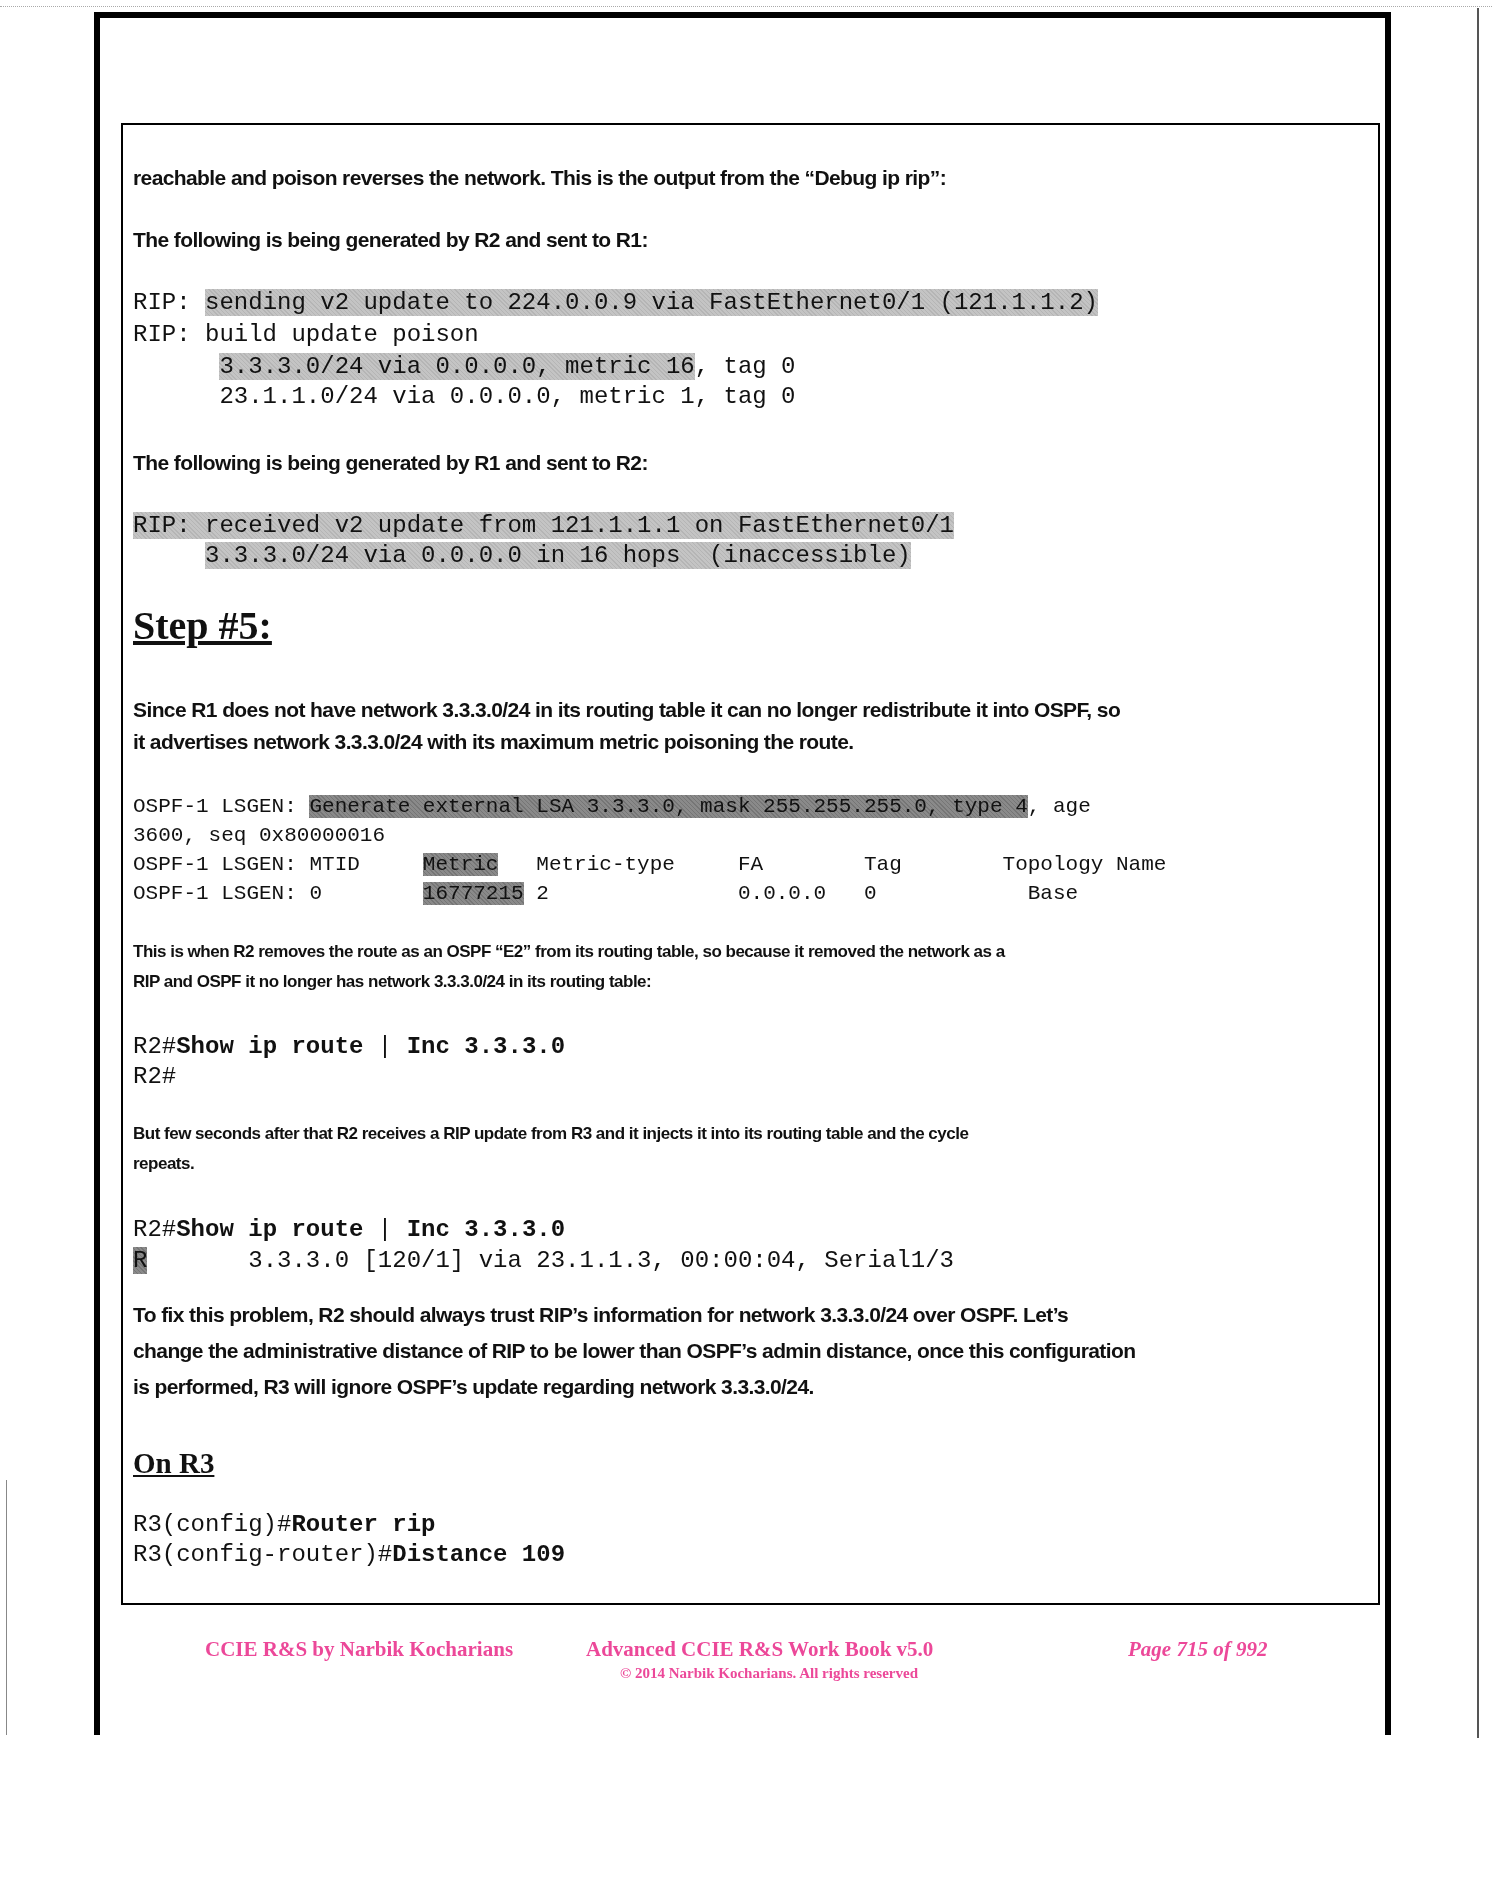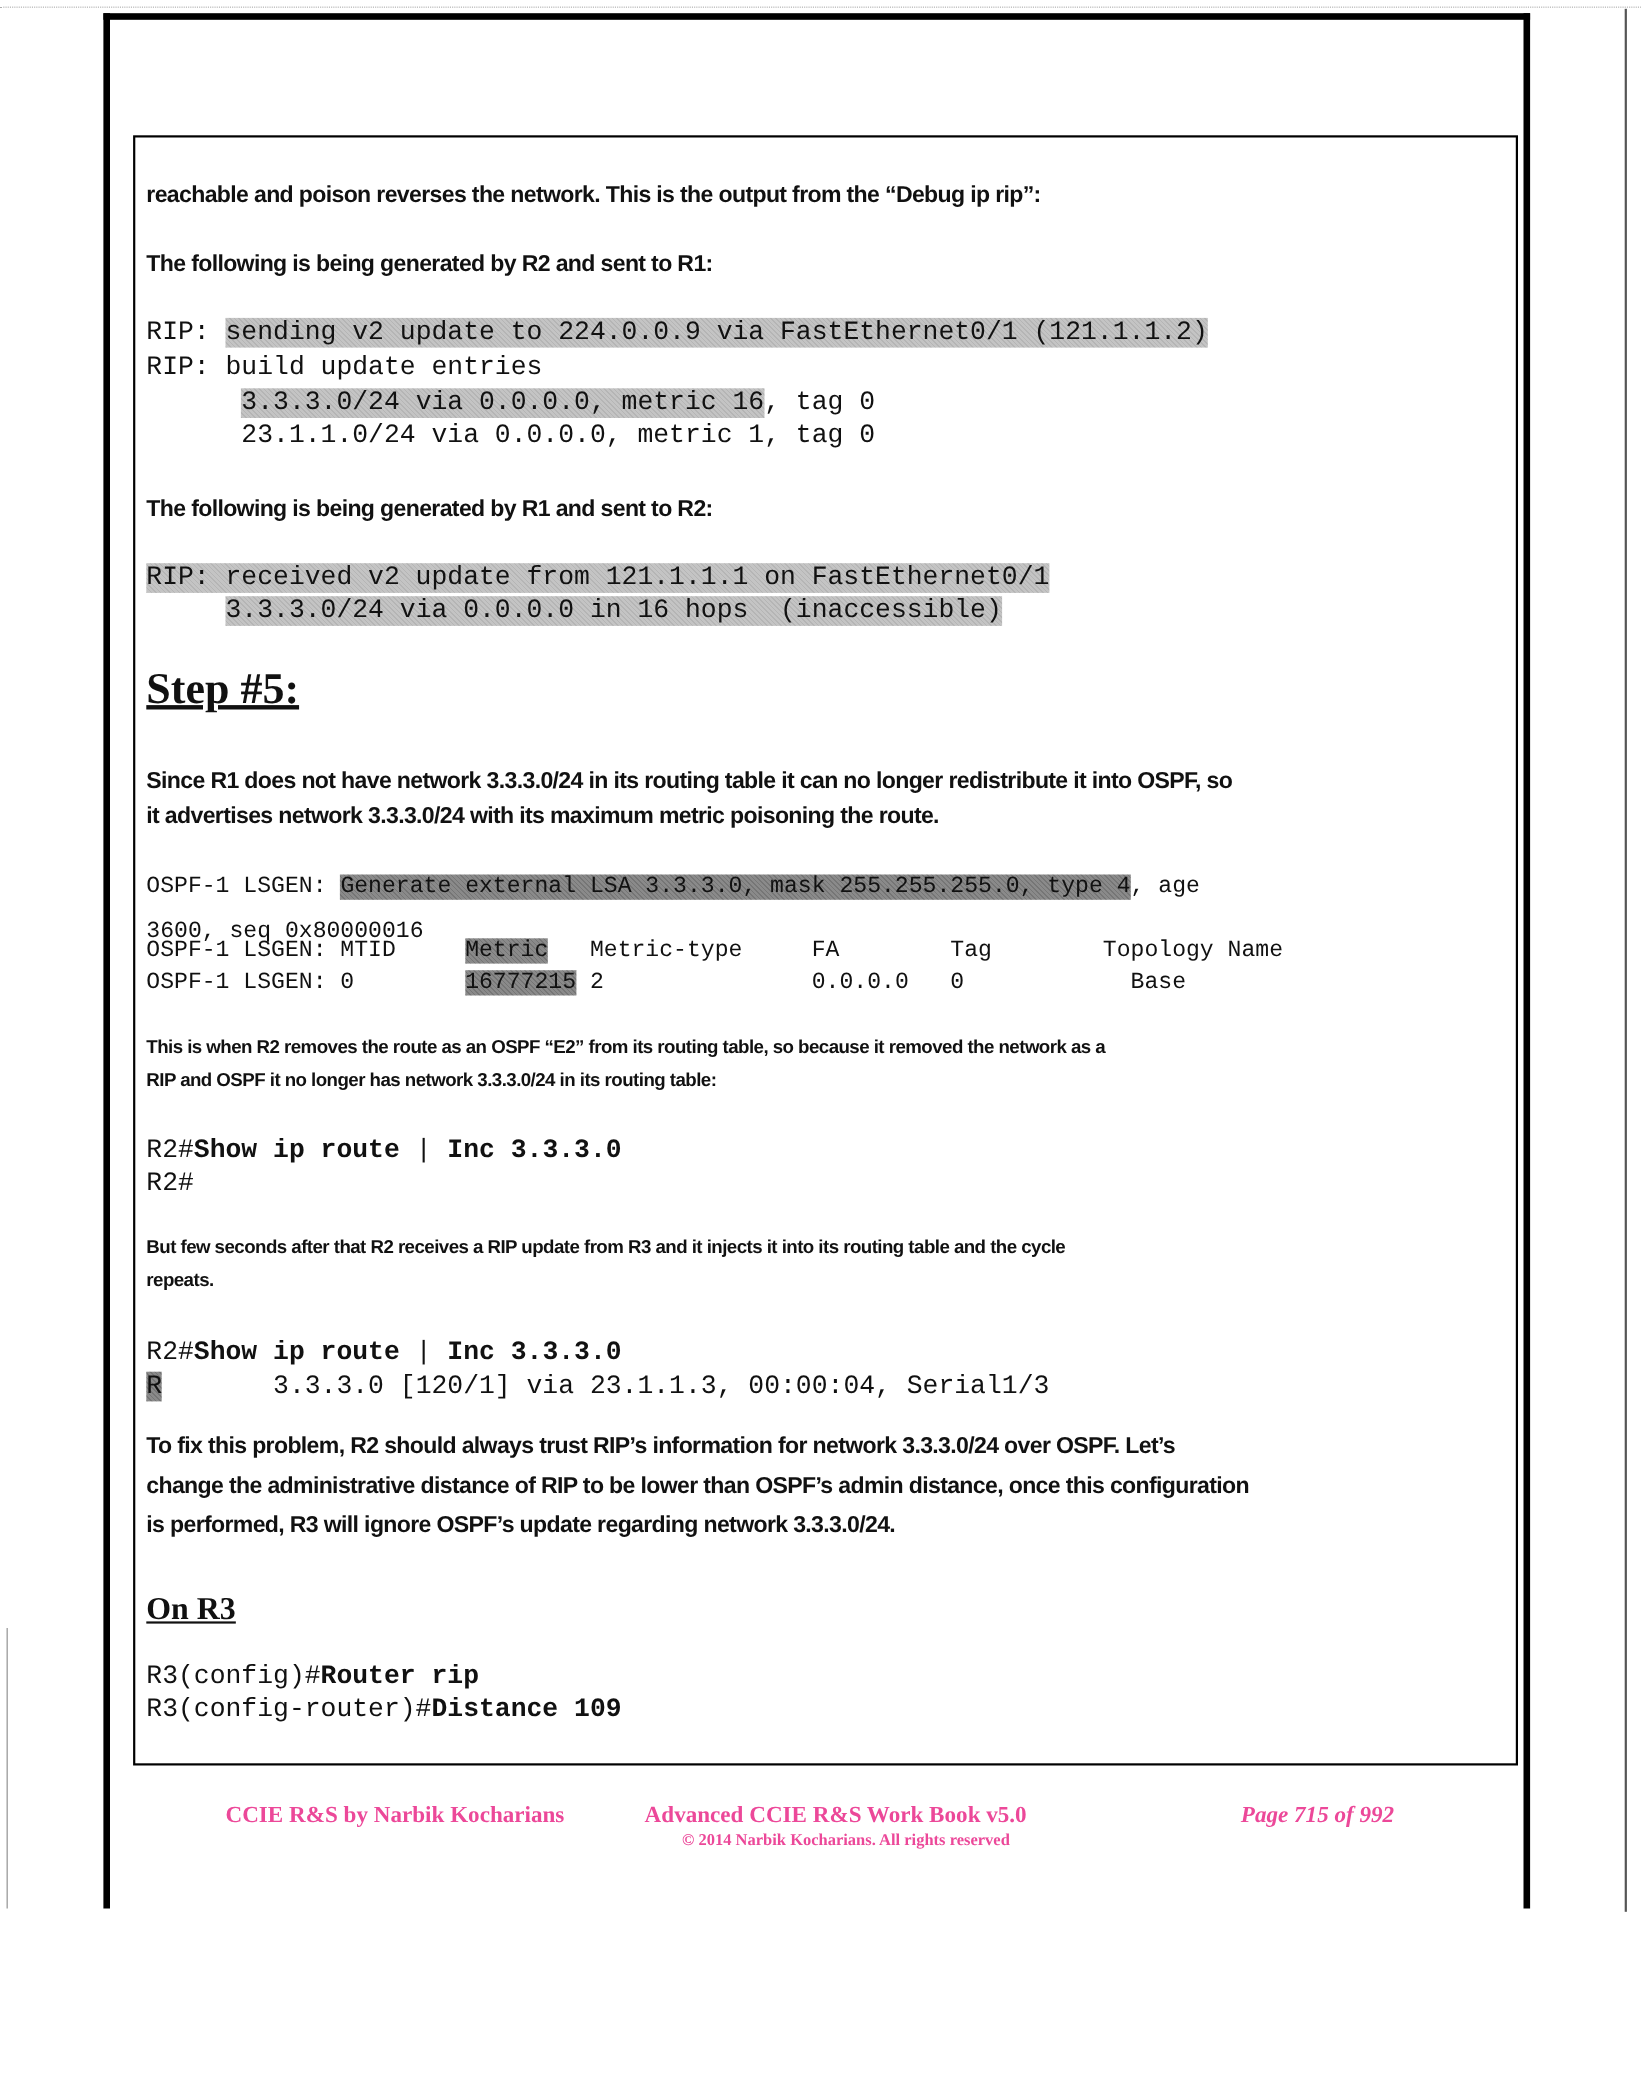--- a/index.html
+++ b/index.html
@@ -36,34 +36,34 @@
 <div class="outer-frame"></div>
 <div class="page-edge-right"></div>
 <div class="page-edge-left"></div>
 
 <div class="inner-box"></div>
 
 <div class="t prose" style="top:166px;">reachable and poison reverses the network. This is the output from the “Debug ip rip”:</div>
 <div class="t prose" style="top:228px;">The following is being generated by R2 and sent to R1:</div>
 
 <div class="t mono" style="top:289px;"><span>RIP: </span><span class="hl">sending v2 update to 224.0.0.9 via FastEthernet0/1 (121.1.1.2)</span></div>
-<div class="t mono" style="top:321px;">RIP: build update entries</div>
+<div class="t mono" style="top:321px;">RIP: build update poison</div>
 <div class="t mono" style="top:353px;"><span>      </span><span class="hl">3.3.3.0/24 via 0.0.0.0, metric 16</span><span>, tag 0</span></div>
 <div class="t mono" style="top:383px;">      23.1.1.0/24 via 0.0.0.0, metric 1, tag 0</div>
 
 <div class="t prose" style="top:451px;">The following is being generated by R1 and sent to R2:</div>
 <div class="t mono" style="top:512px;"><span class="hl">RIP: received v2 update from 121.1.1.1 on FastEthernet0/1</span></div>
 <div class="t mono" style="top:542px;"><span>     </span><span class="hl">3.3.3.0/24 via 0.0.0.0 in 16 hops  (inaccessible)</span></div>
 
 <div class="t heading h-step" style="top:602px;">Step #5:</div>
 <div class="t prose" style="top:698px;">Since R1 does not have network 3.3.3.0/24 in its routing table it can no longer redistribute it into OSPF, so</div>
 <div class="t prose" style="top:730px;">it advertises network 3.3.3.0/24 with its maximum metric poisoning the route.</div>
 
 <div class="t mono-sm" style="top:795px;"><span>OSPF-1 LSGEN: </span><span class="hl-dark">Generate external LSA 3.3.3.0, mask 255.255.255.0, type 4</span><span>, age</span></div>
-<div class="t mono-sm" style="top:824px;margin-top:12px;">3600, seq 0x80000016</div>
+<div class="t mono-sm" style="top:824px;">3600, seq 0x80000016</div>
 <div class="t mono-sm" style="top:853px;"><span>OSPF-1 LSGEN: MTID     </span><span class="hl-dark">Metric</span><span>   Metric-type     FA        Tag        Topology Name</span></div>
 <div class="t mono-sm" style="top:882px;"><span>OSPF-1 LSGEN: 0        </span><span class="hl-dark">16777215</span><span> 2               0.0.0.0   0            Base</span></div>
 
 <div class="t prose-sm" style="top:942px;">This is when R2 removes the route as an OSPF “E2” from its routing table, so because it removed the network as a</div>
 <div class="t prose-sm" style="top:972px;">RIP and OSPF it no longer has network 3.3.3.0/24 in its routing table:</div>
 
 <div class="t mono" style="top:1033px;"><span>R2#</span><b>Show ip route </b><span>| </span><b>Inc 3.3.3.0</b></div>
 <div class="t mono" style="top:1063px;">R2#</div>
 
 <div class="t prose-sm" style="top:1124px;">But few seconds after that R2 receives a RIP update from R3 and it injects it into its routing table and the cycle</div>

